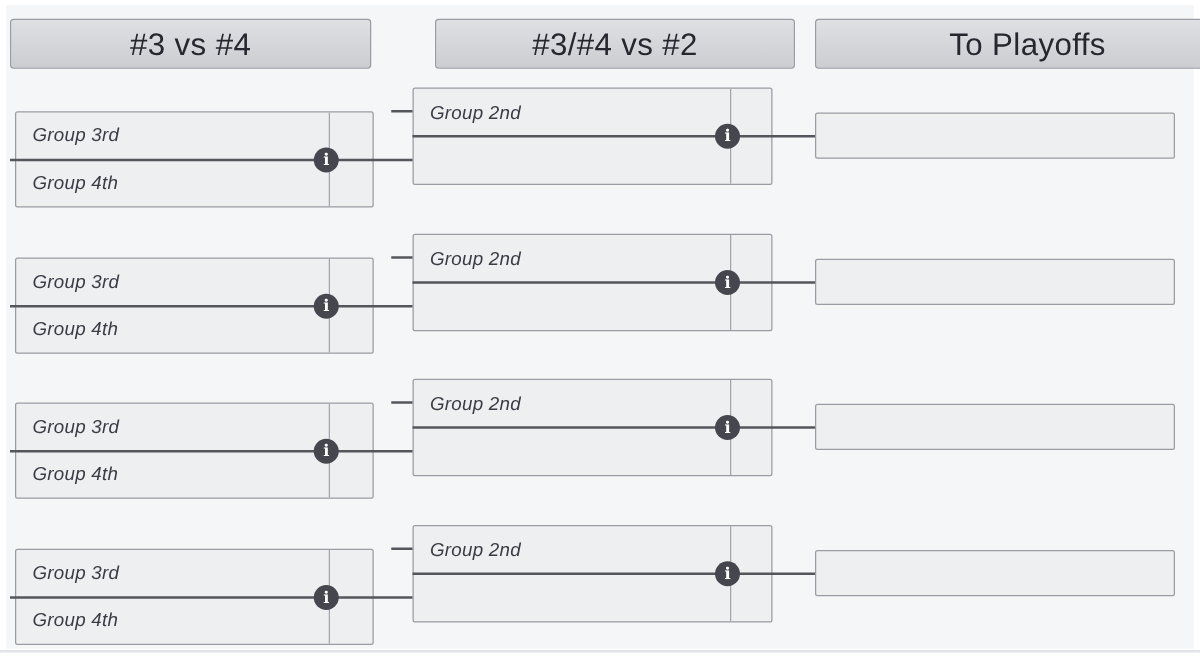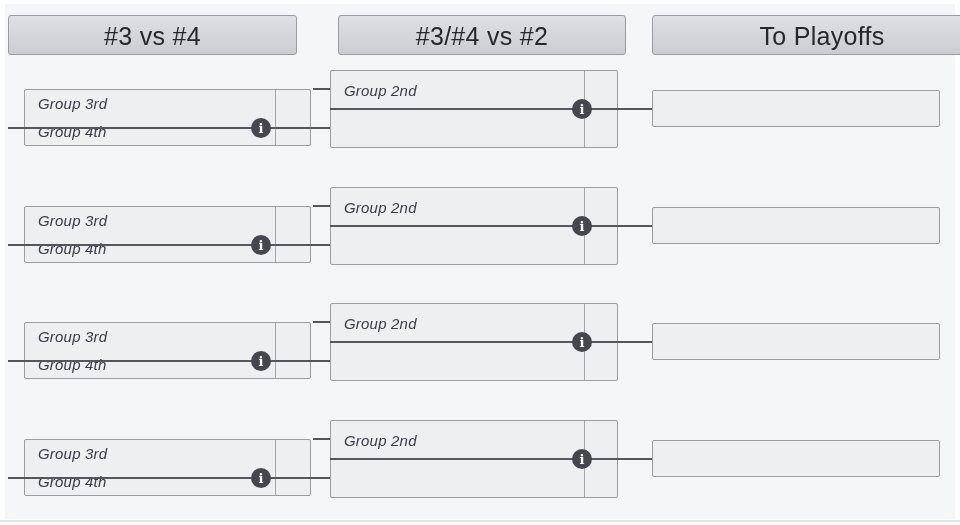--- a/index.html
+++ b/index.html
@@ -10,32 +10,32 @@
   .bg-panel{position:absolute;left:5px;top:4px;right:5px;bottom:6px;background:#f5f6f8;}
   .bottom-strip{position:absolute;left:0;right:0;bottom:3px;height:2px;background:#e2e3e6;}
 
   .round-header{
     position:absolute;top:15px;height:40px;line-height:40px;box-sizing:border-box;
     background:linear-gradient(#dfe0e3,#cccdd1);
     border:1px solid #9b9ba3;border-radius:3px;
     text-align:center;font-size:25px;color:#26262e;letter-spacing:.3px;z-index:2;
   }
   .hdr-1{left:8px;width:289px;}
-  .hdr-2{left:338px;width:288px;}
+  .hdr-2{left:348px;width:288px;}
   .hdr-3{left:652px;width:340px;}
 
   .group{position:absolute;left:0;width:960px;height:100px;}
   .g0{top:70px}.g1{top:187px}.g2{top:303px}.g3{top:420px}
 
   .box{
     position:absolute;box-sizing:border-box;background:#eeeff1;
     border:1px solid #9b9ba3;border-radius:2px;z-index:1;
     display:flex;flex-direction:column;
   }
-  .left-box{left:24px;top:19px;width:287px;height:57px;}
+  .left-box{left:12px;top:19px;width:287px;height:77px;}
   .mid-box{left:330px;top:0;width:288px;height:78px;}
   .right-box{left:652px;top:20px;width:288px;height:37px;}
 
   .slot{
     flex:1;display:flex;align-items:center;padding-left:13px;
     font-style:italic;font-size:15px;color:#3b3b45;letter-spacing:.2px;
     white-space:nowrap;overflow:hidden;
   }
   .vdiv{position:absolute;top:0;bottom:0;width:1px;background:#a5a5ad;}
   .left-box .vdiv{left:250px;}

